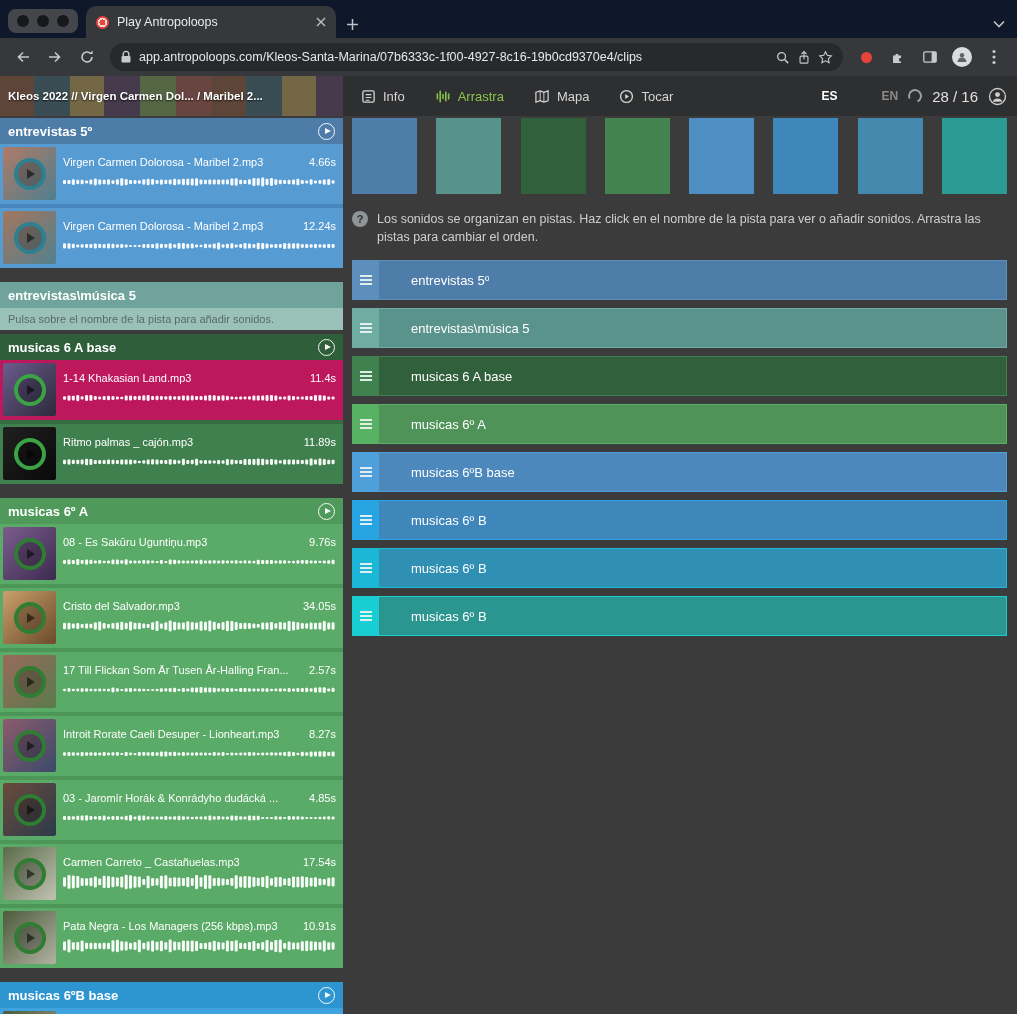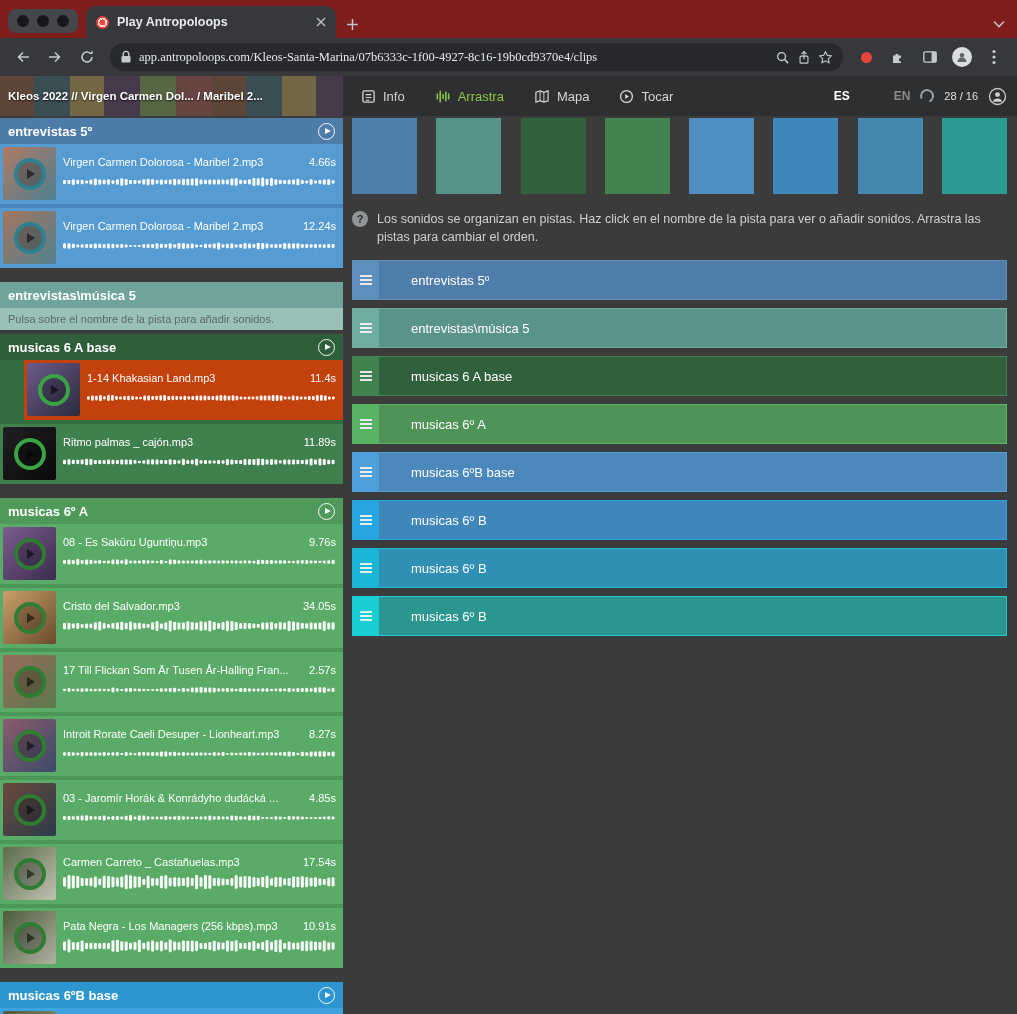--- a/index.html
+++ b/index.html
@@ -1,33 +1,33 @@
 <!DOCTYPE html>
 <html><head>
 <meta charset="utf-8">
 <style>
   * { box-sizing: border-box; margin: 0; padding: 0; }
   html,body { width:1017px; height:1014px; overflow:hidden; background:#3b3b3b;
     font-family:"Liberation Sans","DejaVu Sans",sans-serif; }
   .window { width:1017px; height:1014px; display:flex; flex-direction:column; overflow:hidden; }
 
   
-  .tabstrip { height:38px; background:#7f1d1d; display:flex; align-items:flex-end; padding-left:8px; flex-shrink:0;font-weight:bold; }
+  .tabstrip { height:38px; background:#0f172a; display:flex; align-items:flex-end; padding-left:8px; flex-shrink:0; }
   .traffic { display:flex; align-items:center; gap:8px; background:#44464c; border-radius:8px; padding:6px 9px; margin:0 8px 5px 0; }
   .tl { width:12px; height:12px; border-radius:50%; background:#17181a; display:inline-block; }
   .tab { width:250px; height:32px; background:#37383b; border-radius:10px 10px 0 0; display:flex; align-items:center; padding:0 10px; gap:8px; }
   .favicon { width:13px; height:13px; border-radius:50%; flex-shrink:0;
     background:radial-gradient(circle at 50% 50%, #e8453c 0 3px, #f7d9d5 3px 4.5px, #e8453c 4.5px); }
   .tab-title { flex:1; color:#e8eaed; font-size:12.5px; white-space:nowrap; overflow:hidden; text-overflow:ellipsis; }
   .icbtn { display:inline-flex; align-items:center; justify-content:center; color:#bcc0c4; }
   .newtab { margin:0 0 7px 10px; color:#c0c3c7; display:flex; }
   .tabsearch { margin-left:auto; margin-right:12px; margin-bottom:10px; color:#c0c3c7; display:flex; }
 
   
-  .toolbar { height:38px; background:#37383b; display:flex; align-items:center; padding:0 8px; gap:2px; flex-shrink:0;font-family:Liberation Serif, serif; }
+  .toolbar { height:38px; background:#37383b; display:flex; align-items:center; padding:0 8px; gap:2px; flex-shrink:0; }
   .tbtn { width:30px; height:30px; display:flex; align-items:center; justify-content:center; color:#c6c9cd; border-radius:50%; flex-shrink:0; }
   .omnibox { flex:1; height:28px; background:#28292d; border-radius:14px; display:flex; align-items:center; padding:0 10px; gap:7px; margin:0 6px; min-width:0; color:#c6c9cd; }
   .url { flex:1; color:#e6e8ea; font-size:12.5px; white-space:nowrap; overflow:hidden; text-overflow:ellipsis; }
   .obtn { display:inline-flex; align-items:center; color:#c6c9cd; flex-shrink:0; }
   .reddot { width:11px; height:11px; border-radius:50%; background:#e5443c; display:inline-block; }
   .avatarcir { width:20px; height:20px; border-radius:50%; background:#dadce0; display:flex; align-items:center; justify-content:center; color:#5f6368; }
 
   
   .appheader { height:40px; background:#2e2f31; display:flex; align-items:center; flex-shrink:0; }
   .crumb { width:343px; height:40px; flex-shrink:0; overflow:hidden; display:flex; align-items:center; padding:0 8px;
@@ -36,21 +36,21 @@
       repeating-linear-gradient(90deg,#7b5a49 0 34px,#47656f 34px 70px,#9a8a5a 70px 104px,#5a4a66 104px 140px,#6f8a5a 140px 176px,#8a5a55 176px 212px); }
   .crumb span { color:#fff; font-size:11.5px; font-weight:bold; white-space:nowrap; overflow:hidden; text-overflow:ellipsis; text-shadow:0 1px 2px rgba(0,0,0,.8); }
   .appnav { display:flex; align-items:center; gap:30px; padding-left:18px; }
   .nav-item { display:flex; align-items:center; gap:7px; color:#d5d5d5; font-size:13px; cursor:default; }
   .nav-item .nicon { display:flex; }
   .nav-item.active { color:var(--accent,#8bc34a); }
   .hdr-right { margin-left:auto; display:flex; align-items:center; gap:10px; padding-right:10px; }
   .lang { font-size:12px; color:#8b8b8b; font-weight:bold;padding-left:34px; }
   .lang.sel { color:#ffffff; }
   .spinner { width:14px; height:14px; border-radius:50%; border:2px solid #9aa0a6; border-bottom-color:transparent; transform:rotate(20deg); }
-  .counter { font-size:11px; color:#e0e0e0; white-space:nowrap; }
+  .counter { font-size:15px; color:#e0e0e0; white-space:nowrap; }
   .person { color:#cfcfcf; display:flex; }
 
   
   .content { flex:1; display:flex; overflow:hidden; background:#3b3b3b; }
 
   
   .sidebar { width:343px; flex-shrink:0; padding-top:2px; overflow:hidden; }
   .section { margin-bottom:14px; }
   .section.tight { margin-bottom:4px; }
   .sec-header { height:26px; display:flex; align-items:center; justify-content:space-between; padding:0 8px; color:#fff; font-size:13px; font-weight:bold; }
@@ -419,21 +419,21 @@
             <span>entrevistas\música 5</span>
           </div>
           <div class="sec-note" style="background: rgb(153, 193, 183); color: rgb(90, 107, 100);">Pulsa sobre el nombre de la pista para añadir sonidos.</div>
         </div>
         <div class="section">
           <div class="sec-header" style="background: rgb(47, 94, 59);">
             <span>musicas 6 A base</span>
             <span class="play-circle"></span>
           </div>
           <div class="clips" style="background: rgb(53, 109, 66);">
-            <div class="clip" style="background: #c2410c; margin-left: 24px;">
+            <div class="clip" style="background: #be185d;">
               <div class="thumb" style="background:linear-gradient(135deg,#6b5b8c,#2c2a3c)">
                 <span class="ring" style="border-color:#3aa343">
                   <span class="tri"></span>
                 </span>
               </div>
               <div class="meta">
                 <div class="meta-top">
                   <span class="clip-title">1-14 Khakasian Land.mp3</span>
                   <span class="clip-duration">11.4s</span>
                 </div>

